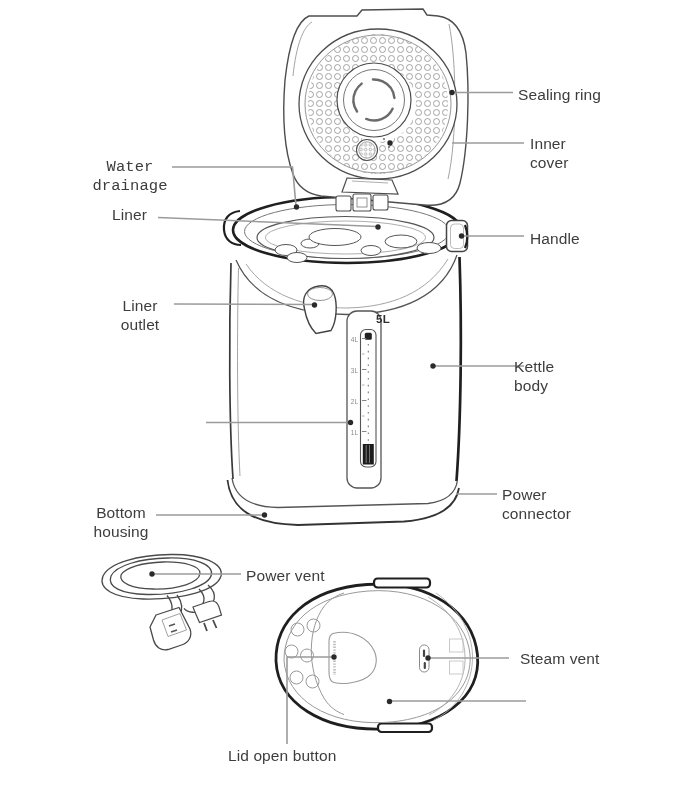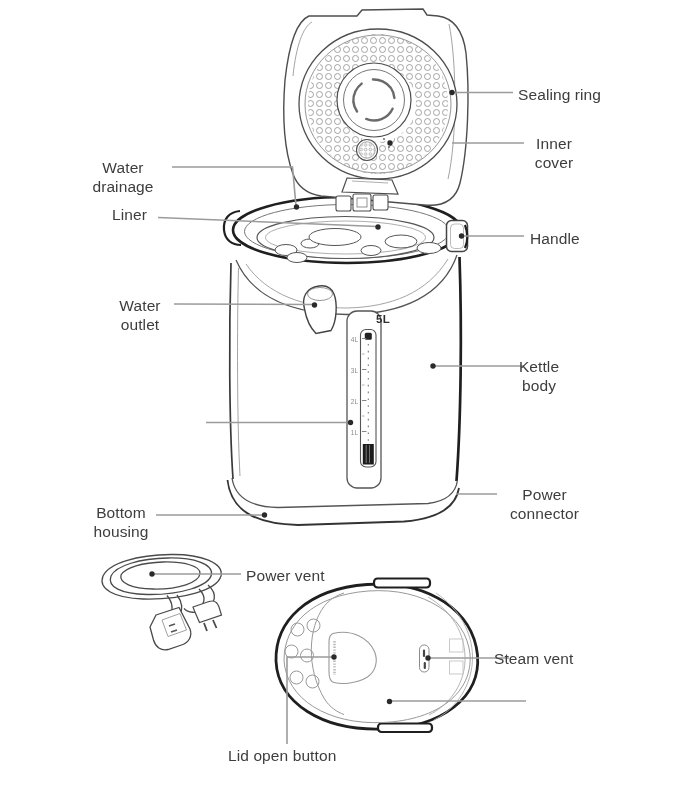--- a/index.html
+++ b/index.html
@@ -4,21 +4,21 @@
 <style>
   html,body{margin:0;padding:0;background:#fff;}
   #canvas{
     position:relative;width:698px;height:800px;background:#ffffff;overflow:hidden;
     font-family:"Liberation Sans", sans-serif;
   }
   #art{position:absolute;left:0;top:0;}
   .lbl{
     position:absolute;
     font:15.5px/19px "Liberation Sans", sans-serif;
-    color:#3d3d3d;letter-spacing:.1px;white-space:nowrap;text-align:center;
+    color:#3d3d3d;letter-spacing:.1px;white-space:nowrap;
   }
   .wrap{white-space:normal;}
   .c{text-align:center;}
   .cap{
     position:absolute;left:368px;top:313px;width:22px;text-align:right;
     font:bold 11.5px/13px "Liberation Sans", sans-serif;color:#2e2e2e;letter-spacing:.3px;
   }
   .tick{
     position:absolute;left:344px;width:14px;text-align:right;
     font:6.5px/7px "Liberation Sans", sans-serif;color:#8a8a8a;
@@ -197,29 +197,29 @@
       <circle cx="264.5" cy="515" r="2.7"></circle>
       <circle cx="152" cy="574" r="2.7"></circle>
       <circle cx="428" cy="658" r="2.7"></circle>
       <circle cx="389.5" cy="701.5" r="2.7"></circle>
       <circle cx="334" cy="657" r="2.7"></circle>
     </g>
   </svg>
 
   <div class="lbl" style="left:518px;top:85px;">Sealing ring</div>
   <div class="lbl wrap" style="left:530px;top:134px;width:48px;">Inner cover</div>
-  <div class="lbl wrap c" style="left:83px;top:158px;width:80px;">Water drainage</div>
+  <div class="lbl wrap c" style="left:90px;top:158px;width:80px;font-family:Liberation Mono, monospace;">Water drainage</div>
   <div class="lbl" style="left:112px;top:205px;">Liner</div>
   <div class="lbl" style="left:530px;top:229px;">Handle</div>
-  <div class="lbl wrap c" style="left:105px;top:296px;width:70px;">Water outlet</div>
+  <div class="lbl wrap c" style="left:105px;top:296px;width:70px;">Liner outlet</div>
   <div class="lbl wrap" style="left:514px;top:357px;width:50px;">Kettle body</div>
   <div class="lbl wrap" style="left:502px;top:485px;width:85px;">Power connector</div>
   <div class="lbl wrap c" style="left:89px;top:503px;width:64px;">Bottom housing</div>
   <div class="lbl" style="left:246px;top:566px;">Power vent</div>
-  <div class="lbl" style="left:494px;top:649px;">Steam vent</div>
+  <div class="lbl" style="left:520px;top:649px;">Steam vent</div>
   <div class="lbl" style="left:228px;top:746px;">Lid open button</div>
 
   <div class="cap">5L</div>
   <div class="tick" style="top:336px;">4L</div>
   <div class="tick" style="top:367px;">3L</div>
   <div class="tick" style="top:398px;">2L</div>
   <div class="tick" style="top:429px;">1L</div>
 
 </div>
 

